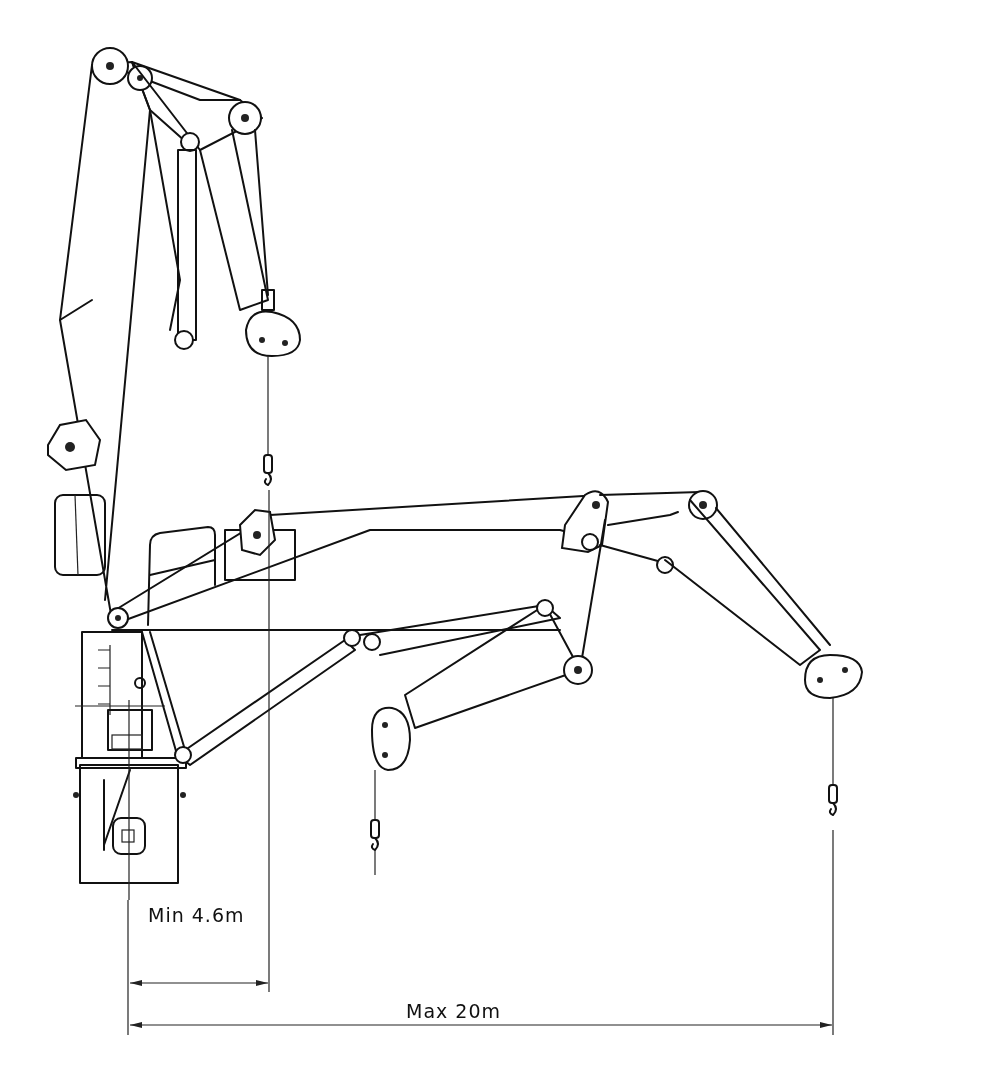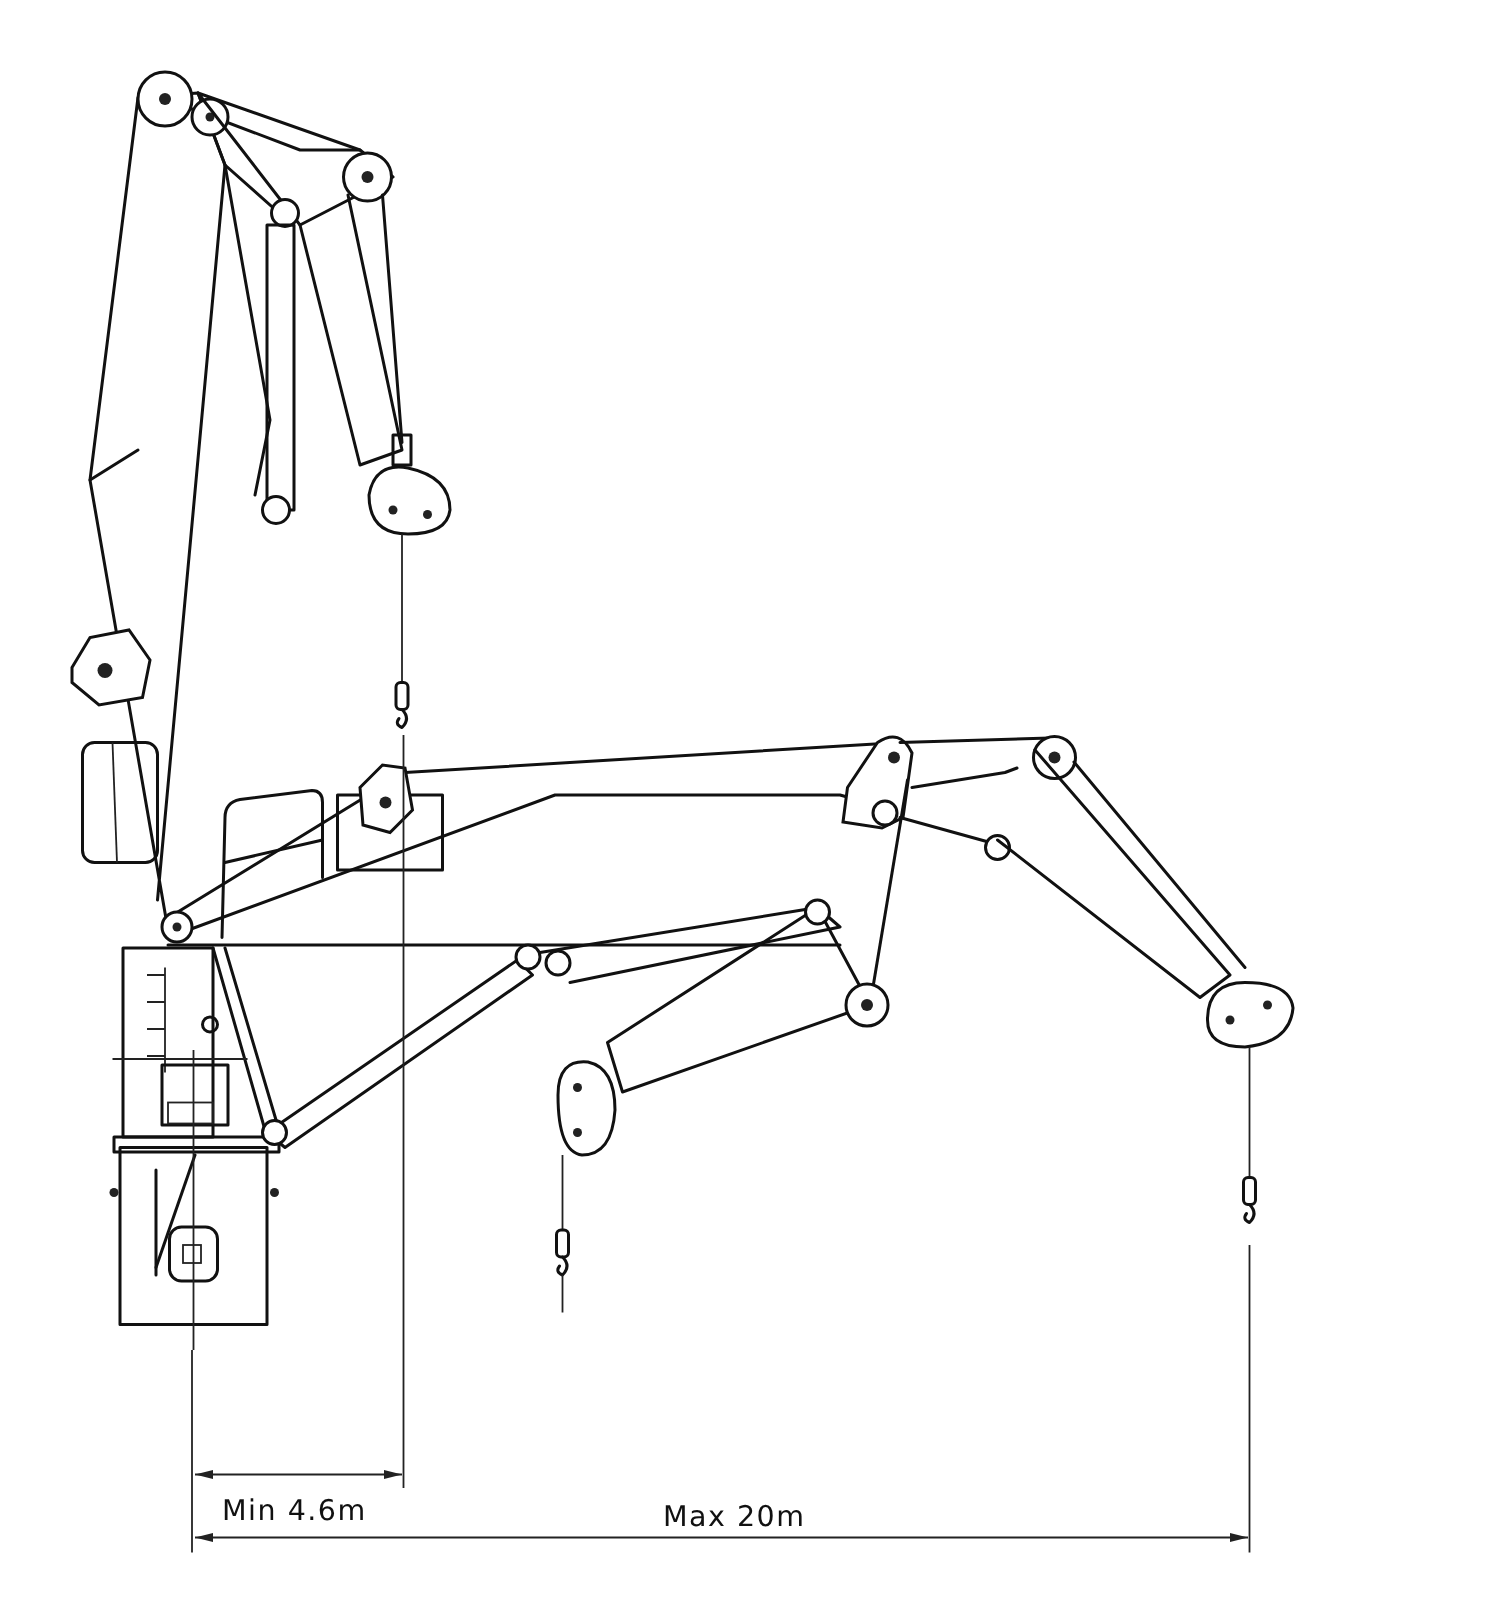--- a/index.html
+++ b/index.html
@@ -139,14 +139,14 @@
     <line class="thin" x1="130" y1="983" x2="268" y2="983"></line>
     <path class="pin" d="M130 983 l12 -3 v6 z"></path>
     <path class="pin" d="M268 983 l-12 -3 v6 z"></path>
 
     <line class="thin" x1="130" y1="1025" x2="832" y2="1025"></line>
     <path class="pin" d="M130 1025 l12 -3 v6 z"></path>
     <path class="pin" d="M832 1025 l-12 -3 v6 z"></path>
   </g>
 </svg>
 
-<div class="dim-text" style="left:148px; top:996px;">Min  4.6m</div>
-<div class="dim-text" style="left:442px; top:1000px;">Max  20m</div>
+<div class="dim-text" style="left:148px; top:904px;">Min  4.6m</div>
+<div class="dim-text" style="left:406px; top:1000px;">Max  20m</div>
 
 </body></html>

